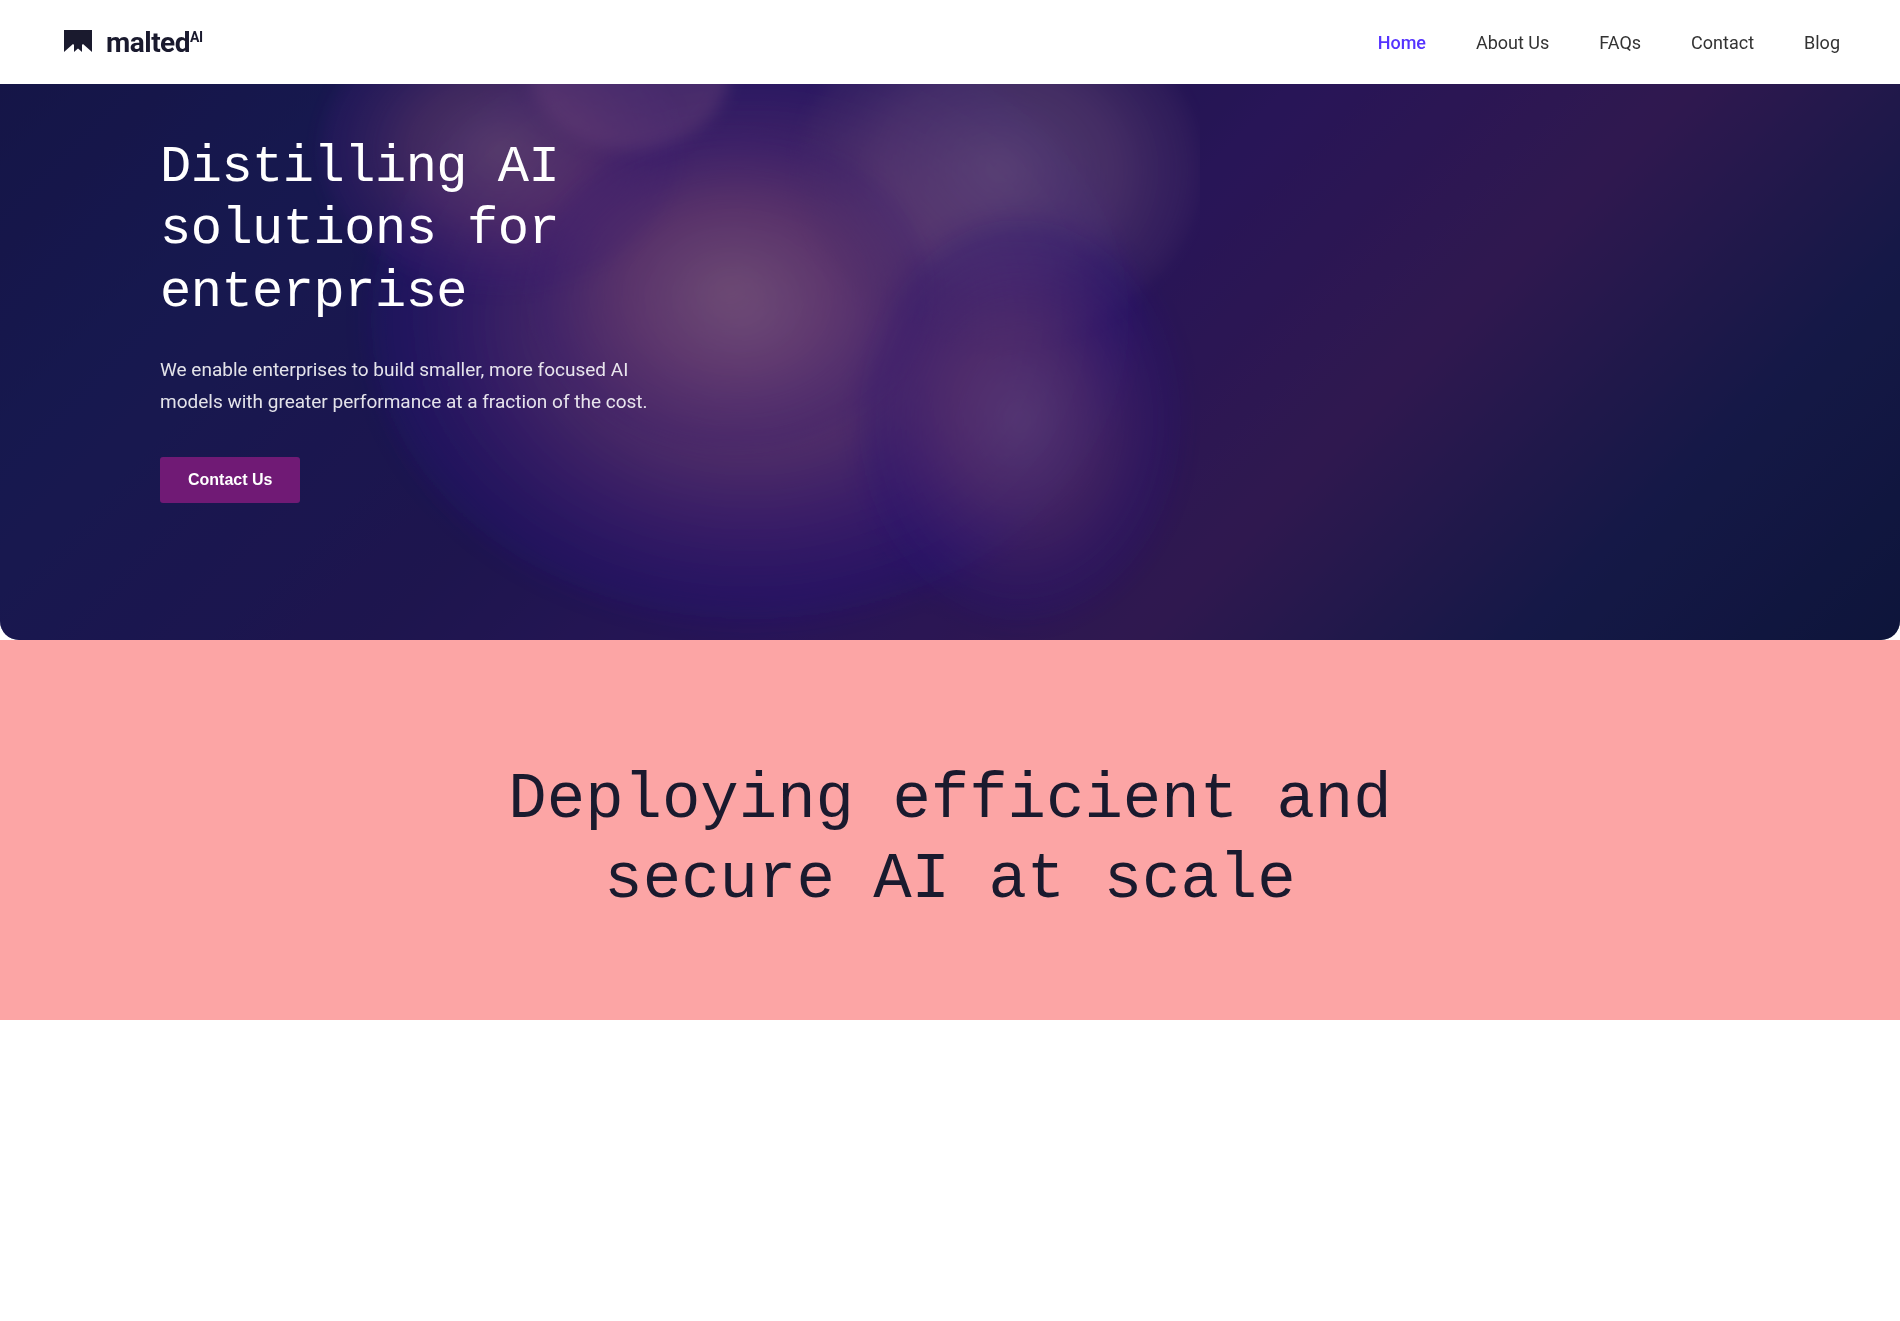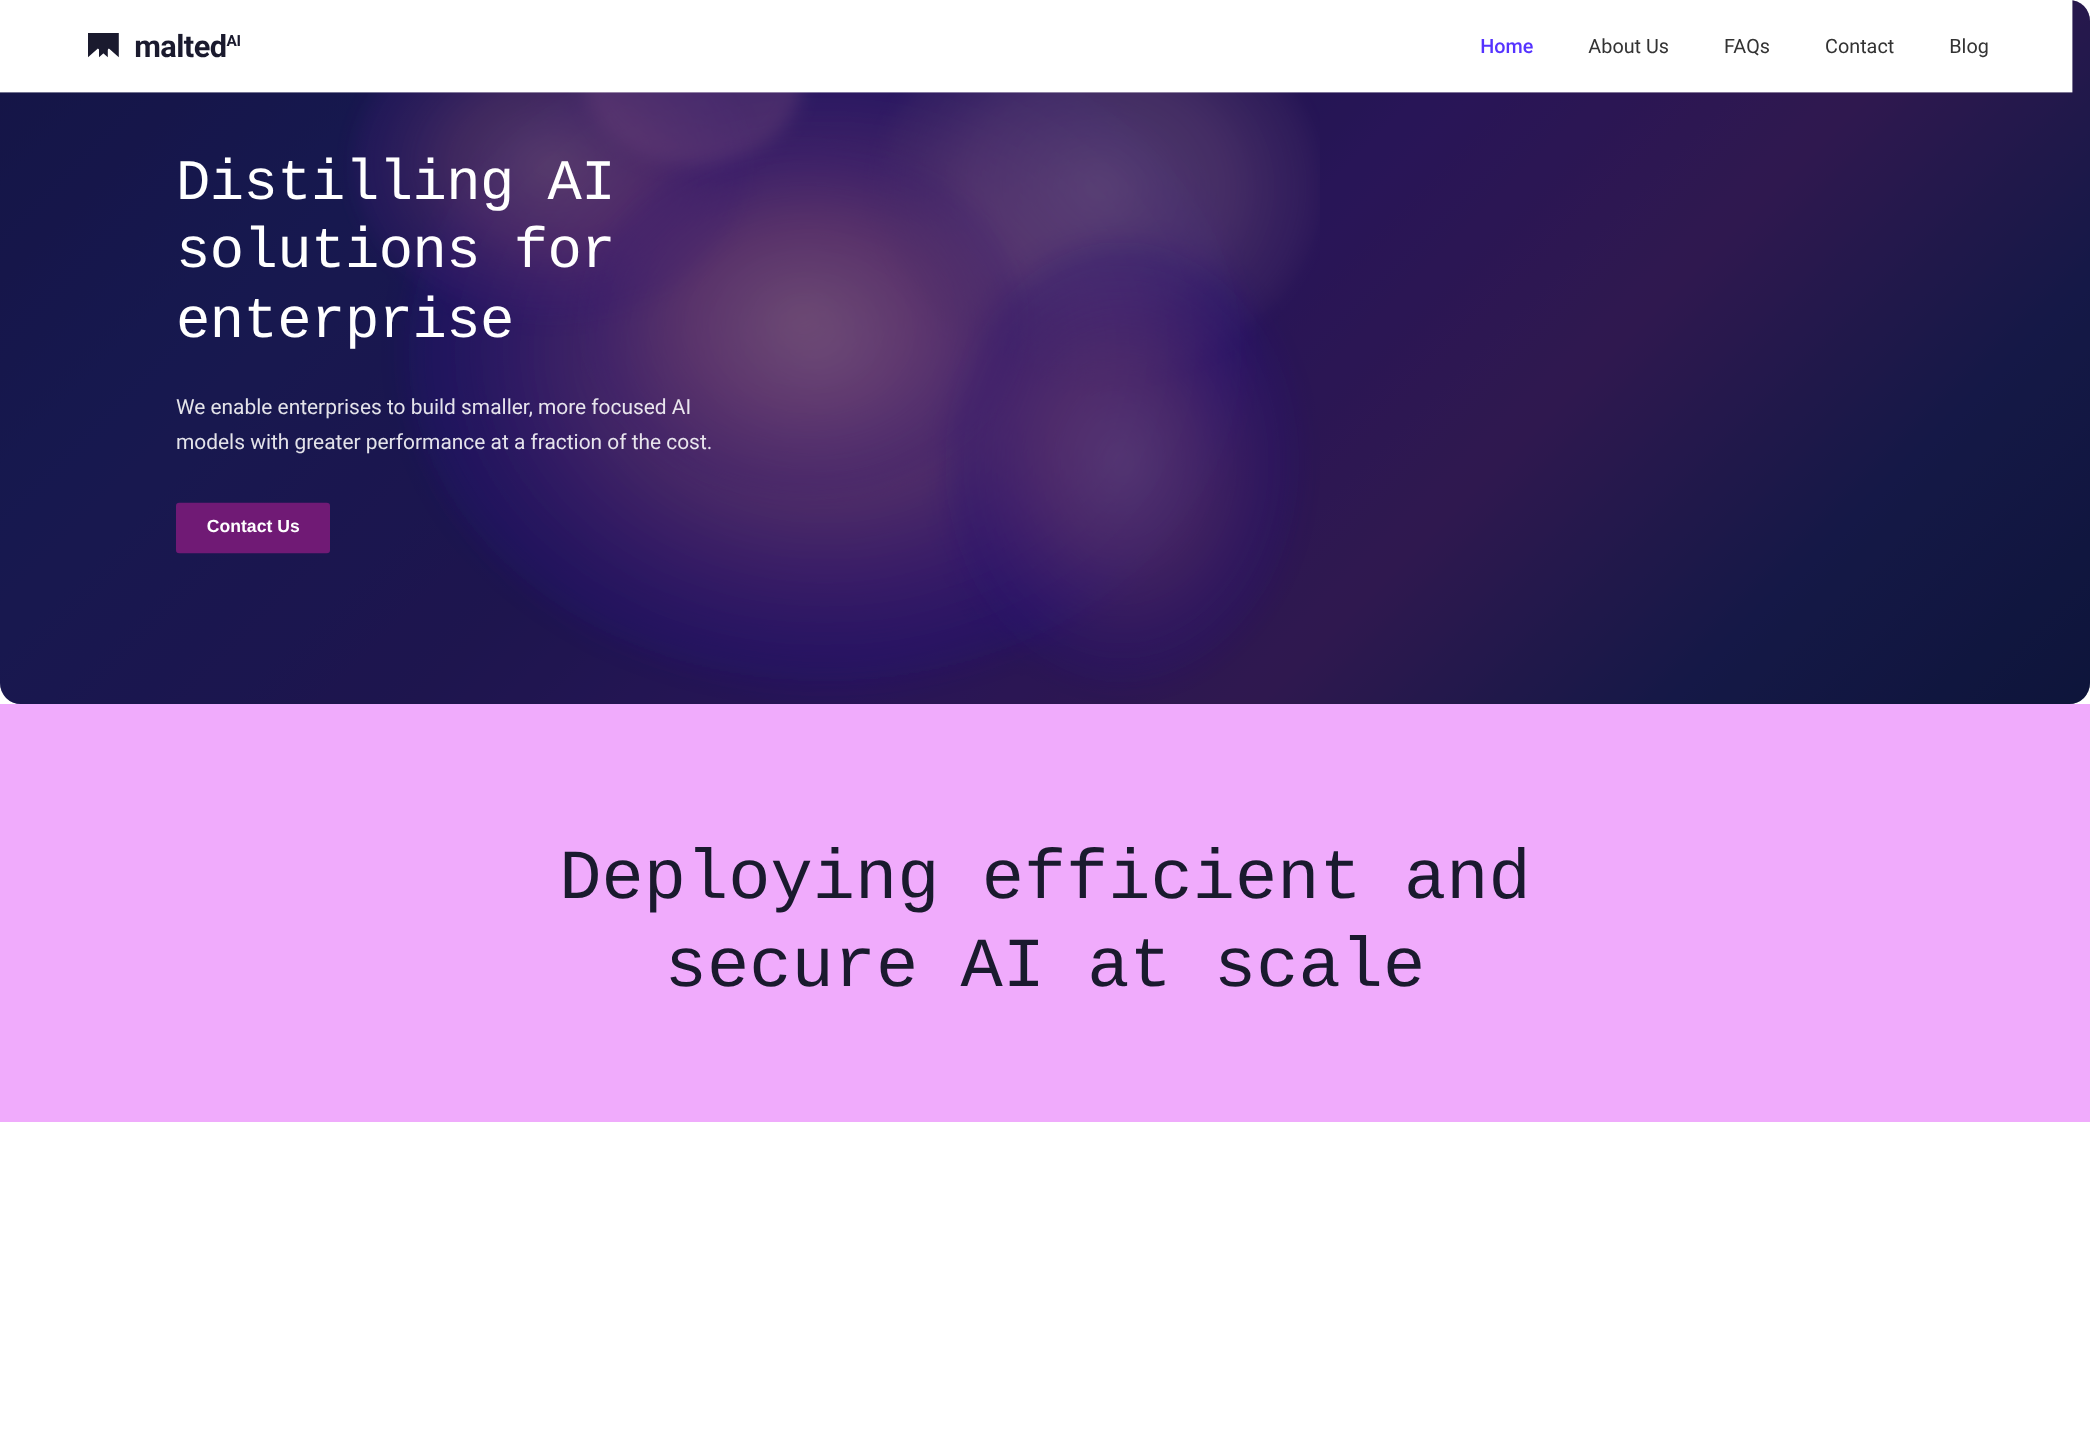--- a/index.html
+++ b/index.html
@@ -13,26 +13,26 @@
       width: 1900px;
       min-height: 1321px;
       overflow-x: hidden;
     }
 
     
     .navbar {
       position: absolute;
       top: 0;
       left: 0;
-      right: 16px;
+      right: 0;
       height: 84px;
       display: flex;
       align-items: center;
       justify-content: space-between;
-      padding: 0 76px;
+      padding: 0 60px;
       z-index: 100;
       background: white;
     }
 
     .logo {
       display: flex;
       align-items: center;
       gap: 10px;
       text-decoration: none;
     }
@@ -157,21 +157,21 @@
       padding: 14px 28px;
       font-size: 16px;
       font-weight: 600;
       cursor: pointer;
       border-radius: 3px;
       text-decoration: none;
     }
 
     
     .section-deploy {
-      background: #f0abfc;
+      background: #fca5a5;
       padding: 120px 60px 100px;
       text-align: center;
     }
 
     .section-deploy h2 {
       font-family: 'Courier New', Courier, monospace;
       font-size: 64px;
       font-weight: 400;
       color: #1a1a2e;
       line-height: 1.25;

